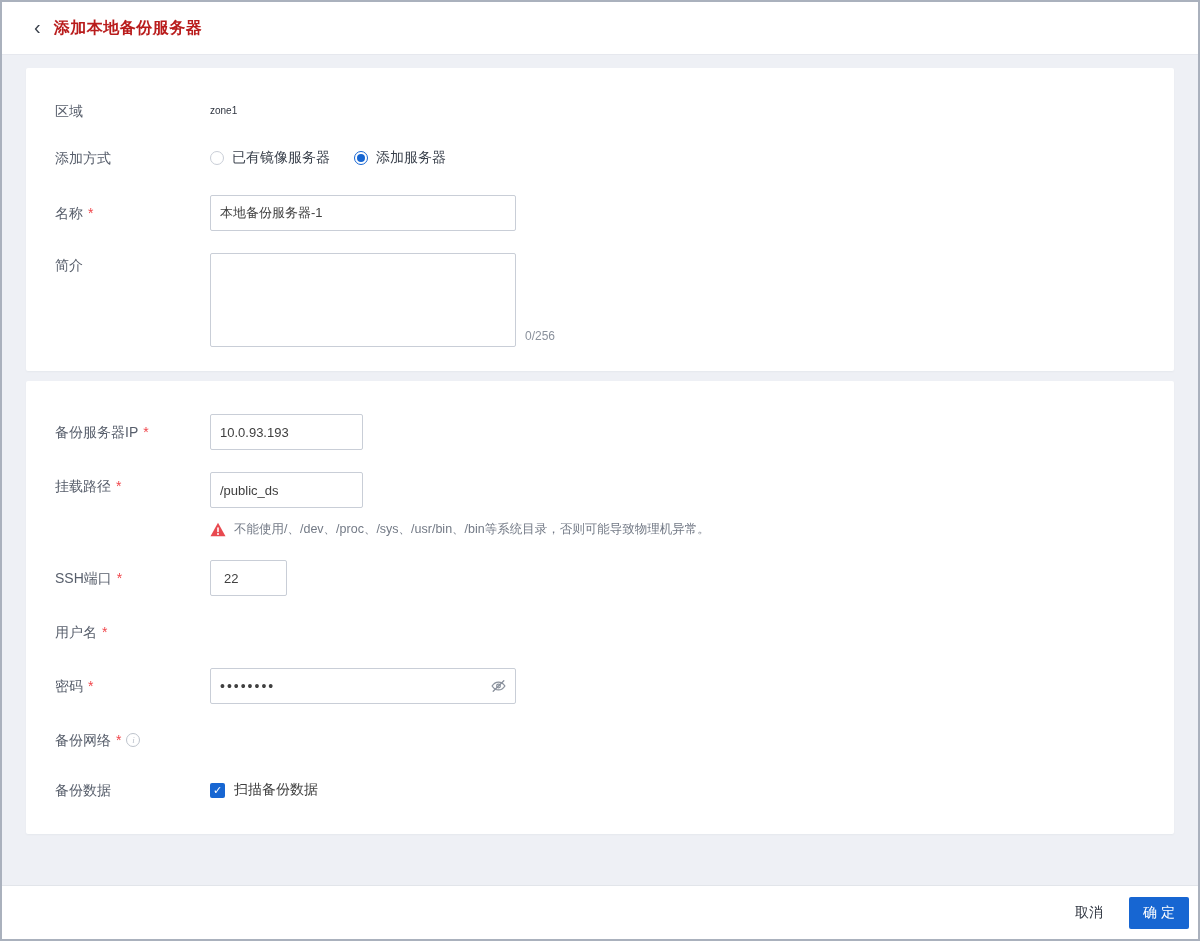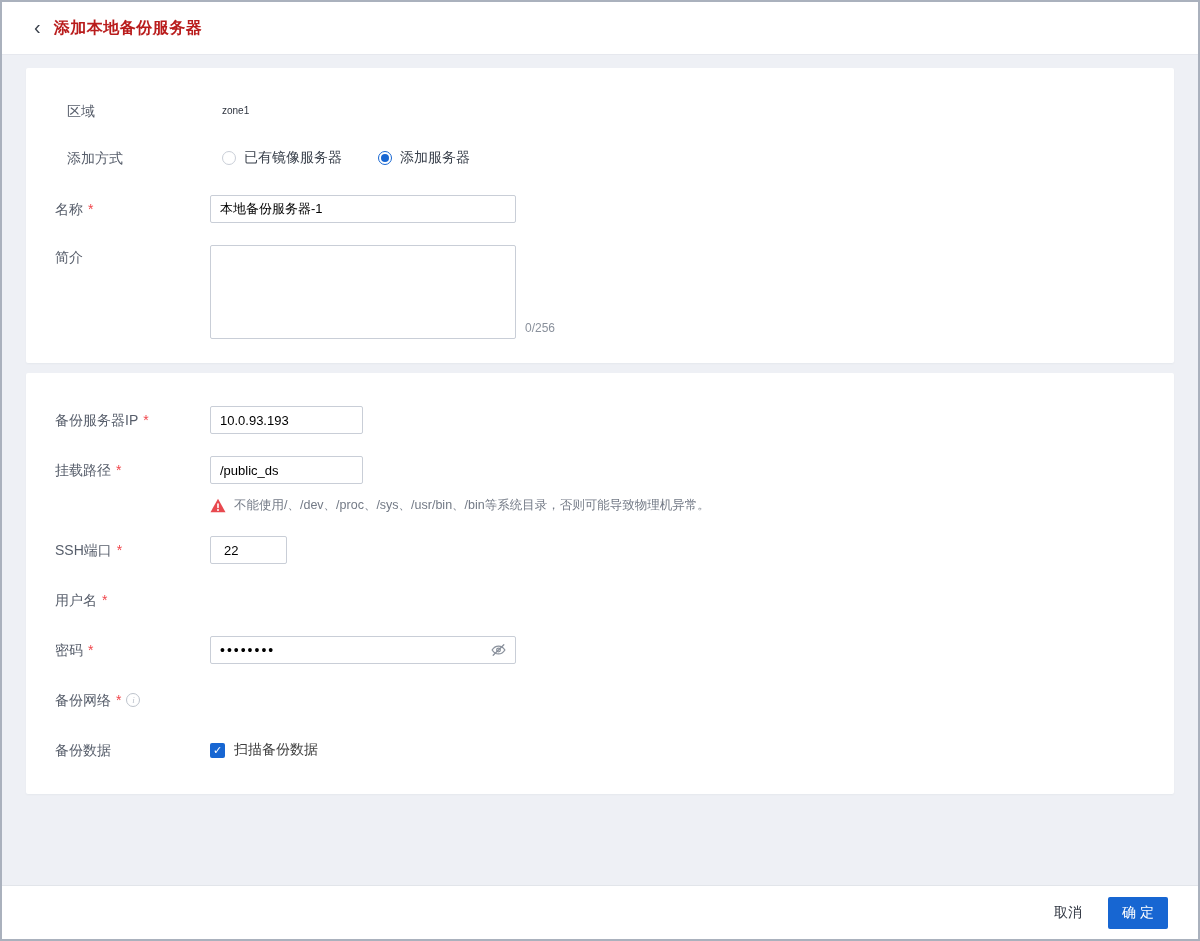--- a/index.html
+++ b/index.html
@@ -70,30 +70,30 @@
   .required-mark {
     color: #f0454a;
     font-size: 14px;
     line-height: 28px;
   }
   .static-value {
     font-size: 10px;
     color: #2f3540;
     line-height: 20px;
   }
-  .row-plain { min-height: 20px; margin-bottom: 27px; margin-left: 12px; }
+  .row-plain { min-height: 20px; margin-bottom: 27px; }
   .row-plain .form-label { line-height: 20px; }
   
   .text-input {
-    height: 28px;
+    height: 36px;
     border: 1px solid #c9ced7;
     border-radius: 2px;
     padding: 0 9px;
     font-size: 13px;
-    color: #000000;
+    color: #404040;
     font-family: "Liberation Sans", "DejaVu Sans", sans-serif;
     background: #fff;
     outline: none;
   }
   .w-std { width: 306px; }
   .w-mid { width: 153px; }
   .w-sm  { width: 77px; padding-left: 13px; }
   .textarea-wrap { display: flex; align-items: flex-end; gap: 9px; }
   .desc-textarea {
     width: 306px;
@@ -107,21 +107,21 @@
     color: #262b33;
     outline: none;
   }
   .char-counter {
     font-size: 12px;
     color: #8a919c;
     padding-bottom: 4px;
     white-space: nowrap;
   }
   
-  .radio-group { display: flex; align-items: flex-end; gap: 36px; }
+  .radio-group { display: flex; align-items: flex-end; gap: 24px; }
   .radio-option { display: flex; align-items: center; gap: 8px; cursor: pointer; }
   .radio-circle {
     width: 14px; height: 14px;
     border-radius: 50%;
     border: 1px solid #c9ced7;
     background: #fff;
     position: relative;
     flex: 0 0 14px;
   }
   .radio-circle.selected { border-color: #1766d2; }
@@ -190,21 +190,21 @@
   
   .footer-bar {
     position: absolute;
     left: 0; right: 0; bottom: 0;
     height: 54px;
     background: #ffffff;
     border-top: 1px solid #e2e5ea;
     display: flex;
     align-items: center;
     justify-content: flex-end;
-    padding-right: 30px;
+    padding-right: 9px;
     gap: 26px;
   }
   .cancel-button {
     background: none;
     border: none;
     font-size: 14px;
     color: #2f3540;
     cursor: pointer;
     font-family: "Liberation Sans", "DejaVu Sans", sans-serif;
   }

